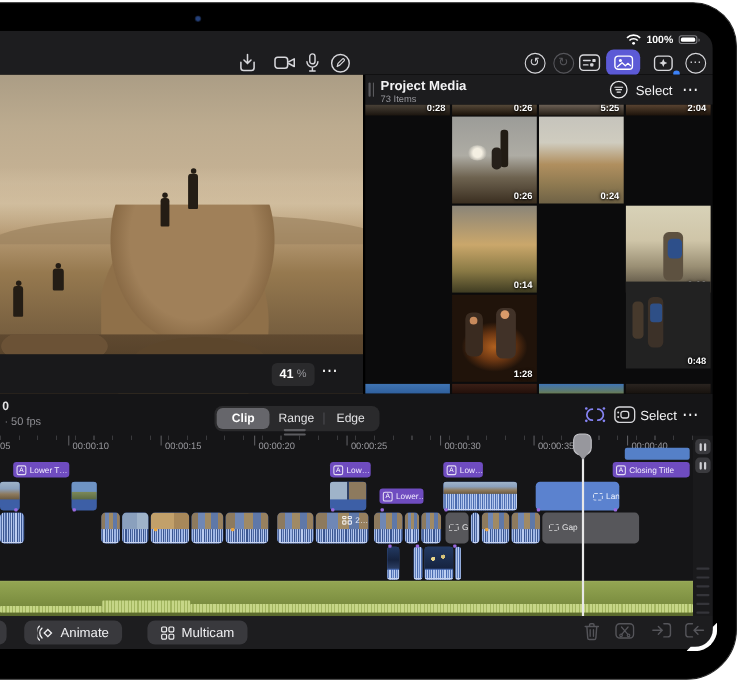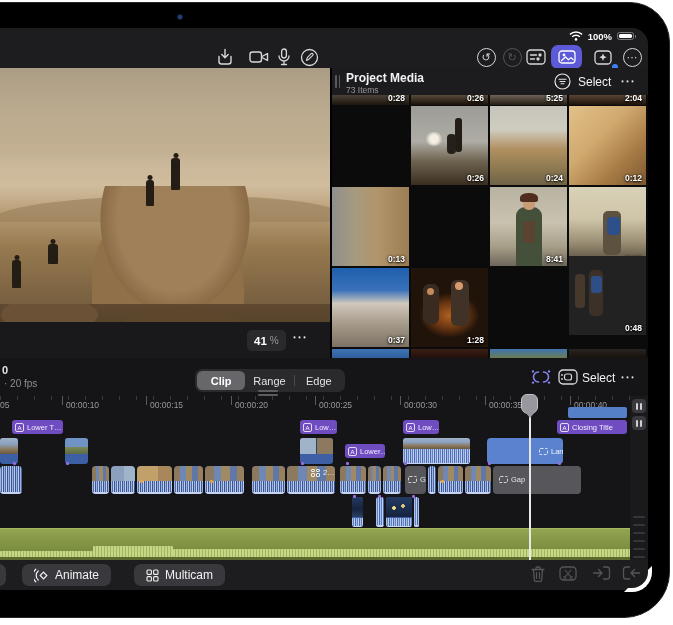--- a/index.html
+++ b/index.html
@@ -313,43 +313,30 @@
 
       <div class="thumb t-sunset" style="left:79px;top:38px;width:77px;height:79px">
         <i class="fig" style="left:14px;top:26px;width:18px;height:14px;border-radius:50%;background:radial-gradient(circle,#f4efe2 0 35%,rgba(244,239,226,0) 75%)"></i>
         <i class="fig" style="left:44px;top:12px;width:7px;height:34px;background:#221c14;border-radius:3px"></i>
         <i class="fig" style="left:36px;top:28px;width:9px;height:20px;background:#26201a;border-radius:4px"></i>
         <span class="dur">0:26</span>
         </div>
       <div class="thumb t-hillside" style="left:158px;top:38px;width:77px;height:79px">
           <span class="dur">0:24</span>
         </div>
-      <div class="thumb t-rockgold" style="left:237px;top:38px;width:77px;height:79px">
-          <span class="dur">0:12</span>
-        </div>
-
-      <div class="thumb t-rocksblur" style="left:0;top:119px;width:77px;height:79px">
-          <span class="dur">0:13</span>
-        </div>
-      <div class="thumb t-woman" style="left:158px;top:119px;width:77px;height:79px">
-        <i class="fig" style="left:26px;top:20px;width:26px;height:59px;background:#45503a;border-radius:9px 9px 0 0"></i>
-        <i class="fig" style="left:33px;top:34px;width:12px;height:22px;background:#5a4330;border-radius:3px"></i>
-        <i class="fig" style="left:33px;top:10px;width:12px;height:13px;background:#c99b76;border-radius:45%"></i>
-        <i class="fig" style="left:30px;top:6px;width:18px;height:9px;background:#502c20;border-radius:50% 50% 20% 20%"></i>
-        <span class="dur">8:41</span>
+
+      <div class="thumb t-rockpile" style="left:79px;top:119px;width:77px;height:79px">
+          <span class="dur">0:14</span>
         </div>
       <div class="thumb t-hikertrees" style="left:237px;top:119px;width:77px;height:79px">
         <i class="fig" style="left:34px;top:24px;width:18px;height:44px;background:#5d5140;border-radius:5px"></i>
         <i class="fig" style="left:38px;top:30px;width:13px;height:18px;background:#2d4f8a;border-radius:4px"></i>
         <span class="dur">0:26</span>
         </div>
 
-      <div class="thumb t-bluesky" style="left:0;top:200px;width:77px;height:79px">
-          <span class="dur">0:37</span>
-        </div>
       <div class="thumb t-campfire" style="left:79px;top:200px;width:77px;height:79px">
         <i class="fig" style="left:12px;top:16px;width:16px;height:40px;background:#3a2b20;border-radius:6px"></i>
         <i class="fig" style="left:40px;top:12px;width:18px;height:46px;background:#413228;border-radius:6px"></i>
         <i class="fig" style="left:44px;top:14px;width:8px;height:8px;background:#d89a6a;border-radius:50%"></i>
         <i class="fig" style="left:16px;top:20px;width:7px;height:7px;background:#c78a5c;border-radius:50%"></i>
         <span class="dur">1:28</span>
         </div>
       <div class="thumb t-hikers" style="left:237px;top:188px;width:77px;height:79px">
         <i class="fig" style="left:20px;top:14px;width:14px;height:46px;background:#3c3128;border-radius:5px"></i>
         <i class="fig" style="left:22px;top:20px;width:11px;height:17px;background:#2e4f86;border-radius:3px"></i>
@@ -376,21 +363,21 @@
             </svg>
         </span>
         <span class="media-select">Select</span>
         <span class="media-more">⋯</span>
       </div>
     </div>
   </div>
 
   <div class="timeline">
     <div class="tl-title">0</div>
-    <div class="tl-fps">· 20 fps</div>
+    <div class="tl-fps">· 50 fps</div>
 
     <div class="seg">
       <div class="opt sel">Clip</div>
       <div class="opt">Range</div>
       <div class="div"></div>
       <div class="opt">Edge</div>
     </div>
 
     <div class="tl-magic">
       <svg width="22" height="18" viewBox="0 0 22 18">

